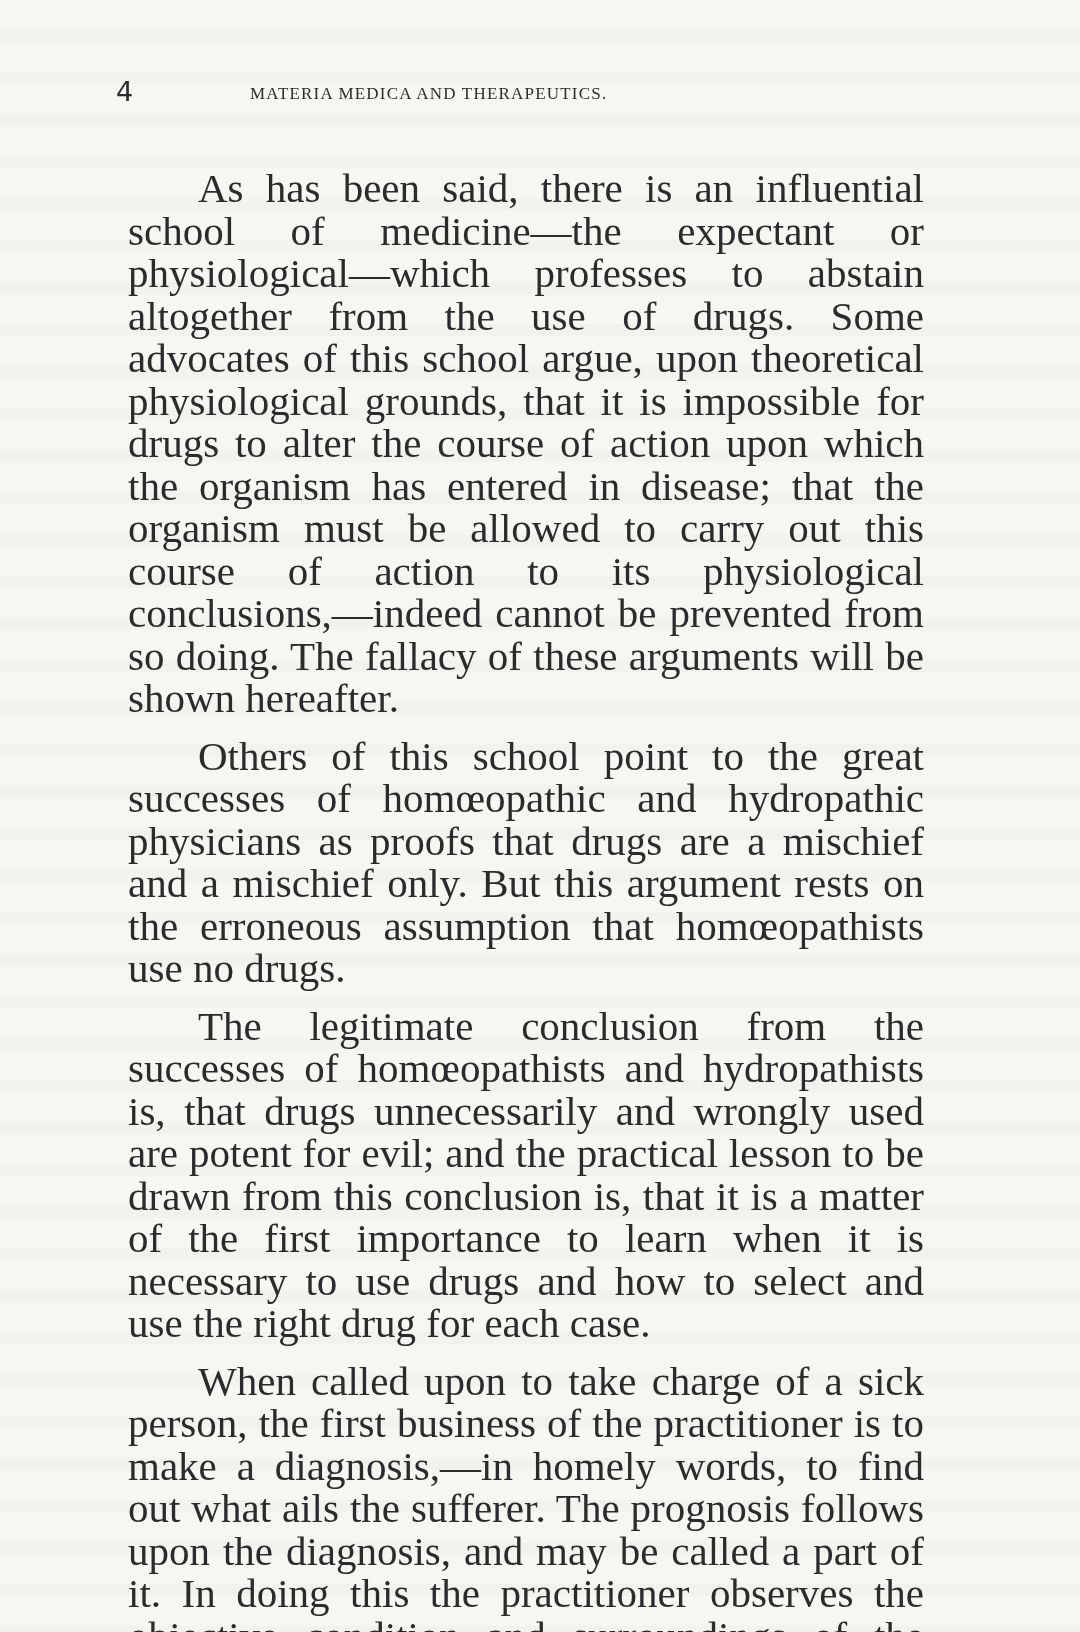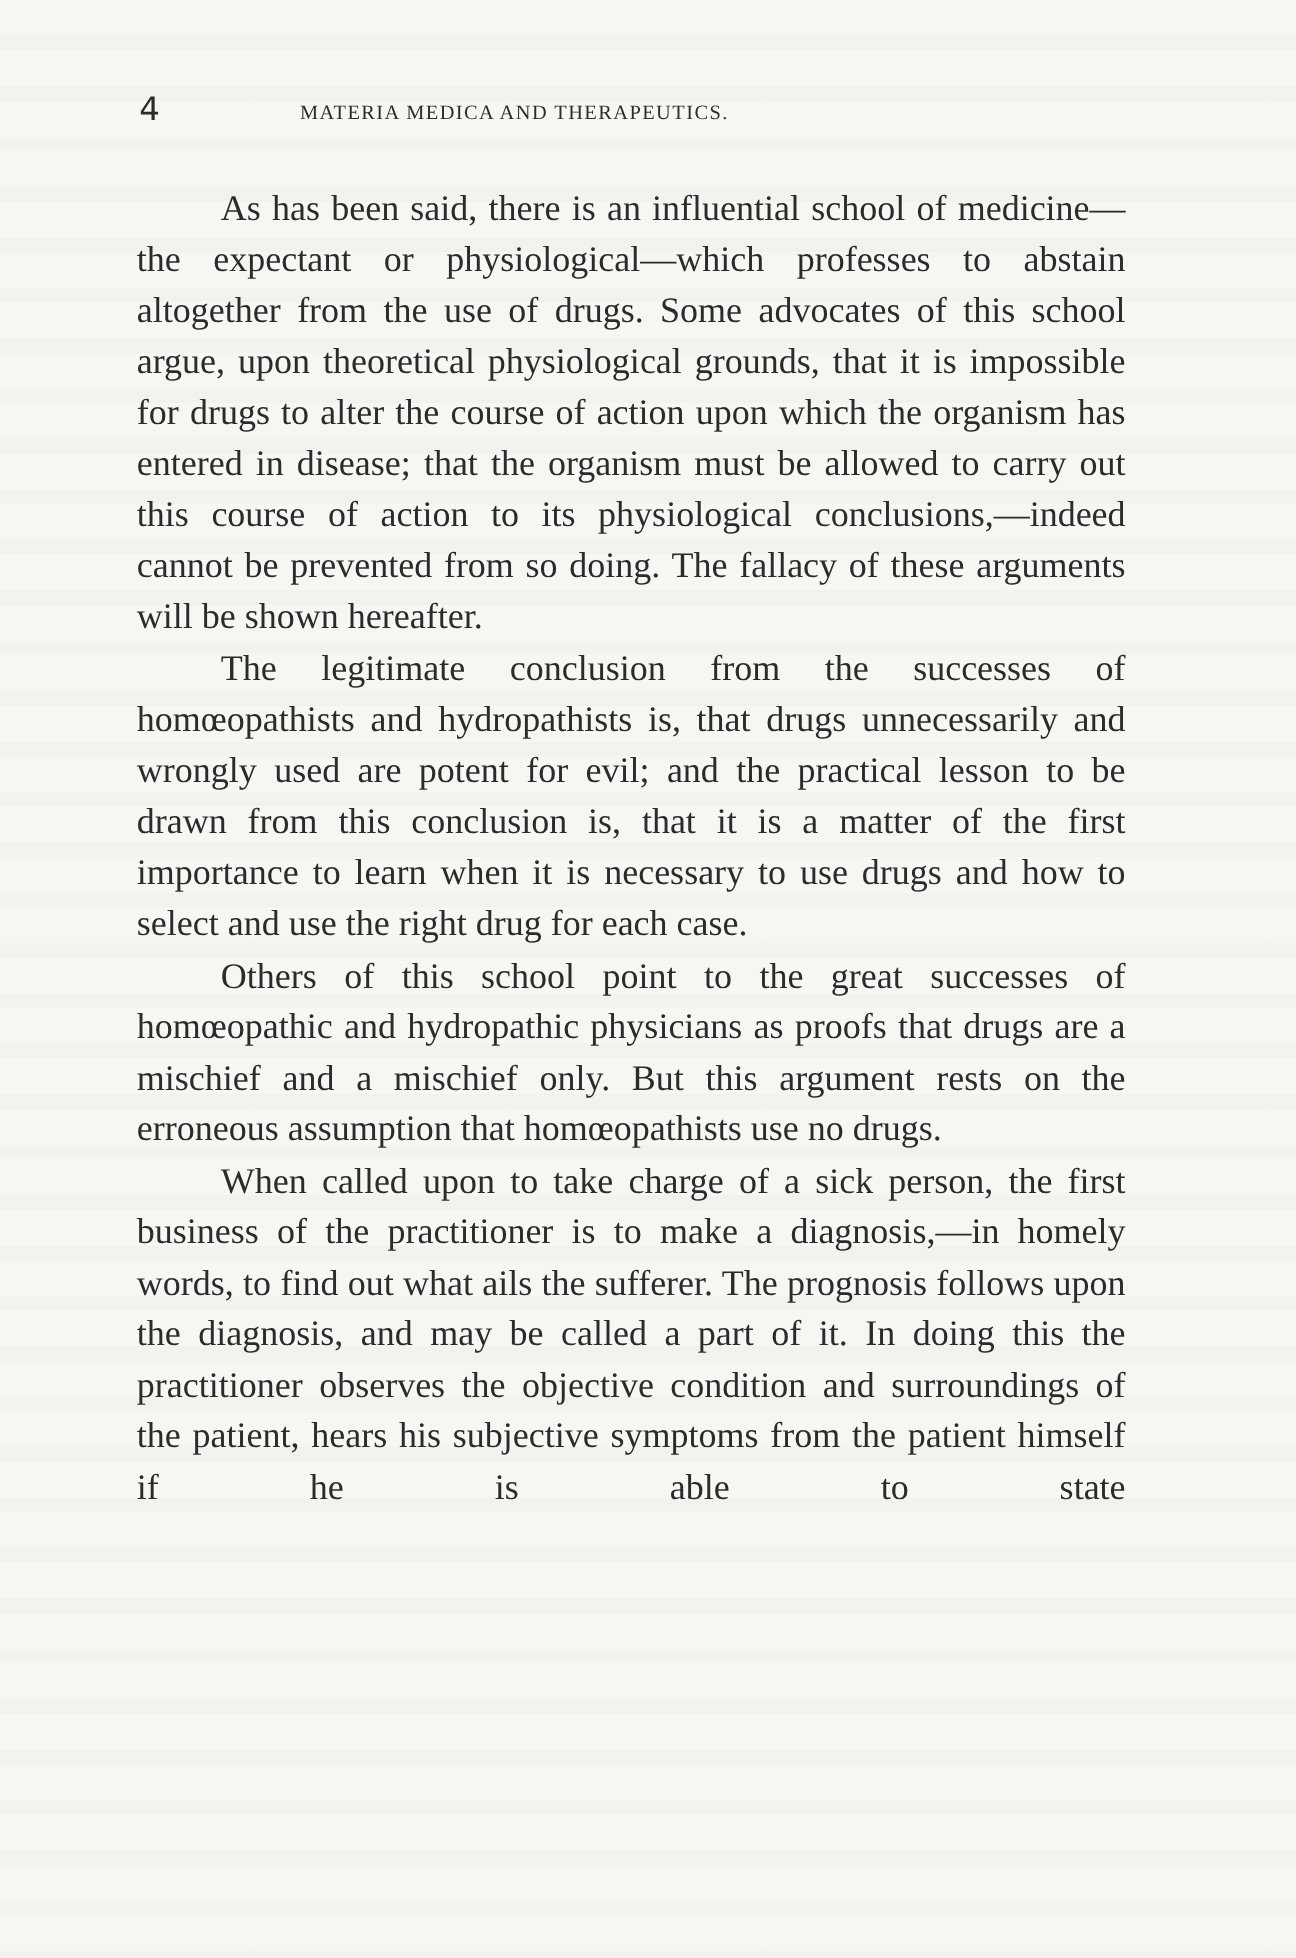--- a/index.html
+++ b/index.html
@@ -46,38 +46,38 @@
     letter-spacing: 1.2px;
     color: #2c2c2c;
   }
   .text-block {
     position: absolute;
     top: 152px;
     left: 113px;
     width: 826px;
   }
   .para {
-    margin: 1px;
+    margin: 15px;
     font-family: "Liberation Serif", "DejaVu Serif", serif;
-    font-size: 30px;
+    font-size: 41px;
     line-height: 42.5px;
     text-align: justify;
     text-align-last: left;
     text-indent: 70px;
     color: #2b2b2b;
   }
 </style>
 </head>
 <body>
 
 <div class="bleed"></div>
 
 <div class="running-head">
   <span class="page-number">4</span>
   <span class="head-title">MATERIA MEDICA AND THERAPEUTICS.</span>
 </div>
 
 <div class="text-block">
   <p class="para">As has been said, there is an influential school of medicine—the expectant or physiological—which professes to abstain altogether from the use of drugs. Some advocates of this school argue, upon theoretical physiological grounds, that it is impossible for drugs to alter the course of action upon which the organism has entered in disease; that the organism must be allowed to carry out this course of action to its physiological conclusions,—indeed cannot be prevented from so doing. The fallacy of these arguments will be shown hereafter.</p>
+  <p class="para">Others of this school point to the great successes of homœopathic and hydropathic physicians as proofs that drugs are a mischief and a mischief only. But this argument rests on the erroneous assumption that homœopathists use no drugs.</p>
   <p class="para">The legitimate conclusion from the successes of homœopathists and hydropathists is, that drugs unnecessarily and wrongly used are potent for evil; and the practical lesson to be drawn from this conclusion is, that it is a matter of the first importance to learn when it is necessary to use drugs and how to select and use the right drug for each case.</p>
-  <p class="para">Others of this school point to the great successes of homœopathic and hydropathic physicians as proofs that drugs are a mischief and a mischief only. But this argument rests on the erroneous assumption that homœopathists use no drugs.</p>
   <p class="para" style="text-align-last: justify;">When called upon to take charge of a sick person, the first business of the practitioner is to make a diagnosis,—in homely words, to find out what ails the sufferer. The prognosis follows upon the diagnosis, and may be called a part of it. In doing this the practitioner observes the objective condition and surroundings of the patient, hears his subjective symptoms from the patient himself if he is able to state</p>
 </div>
 
 </body></html>

